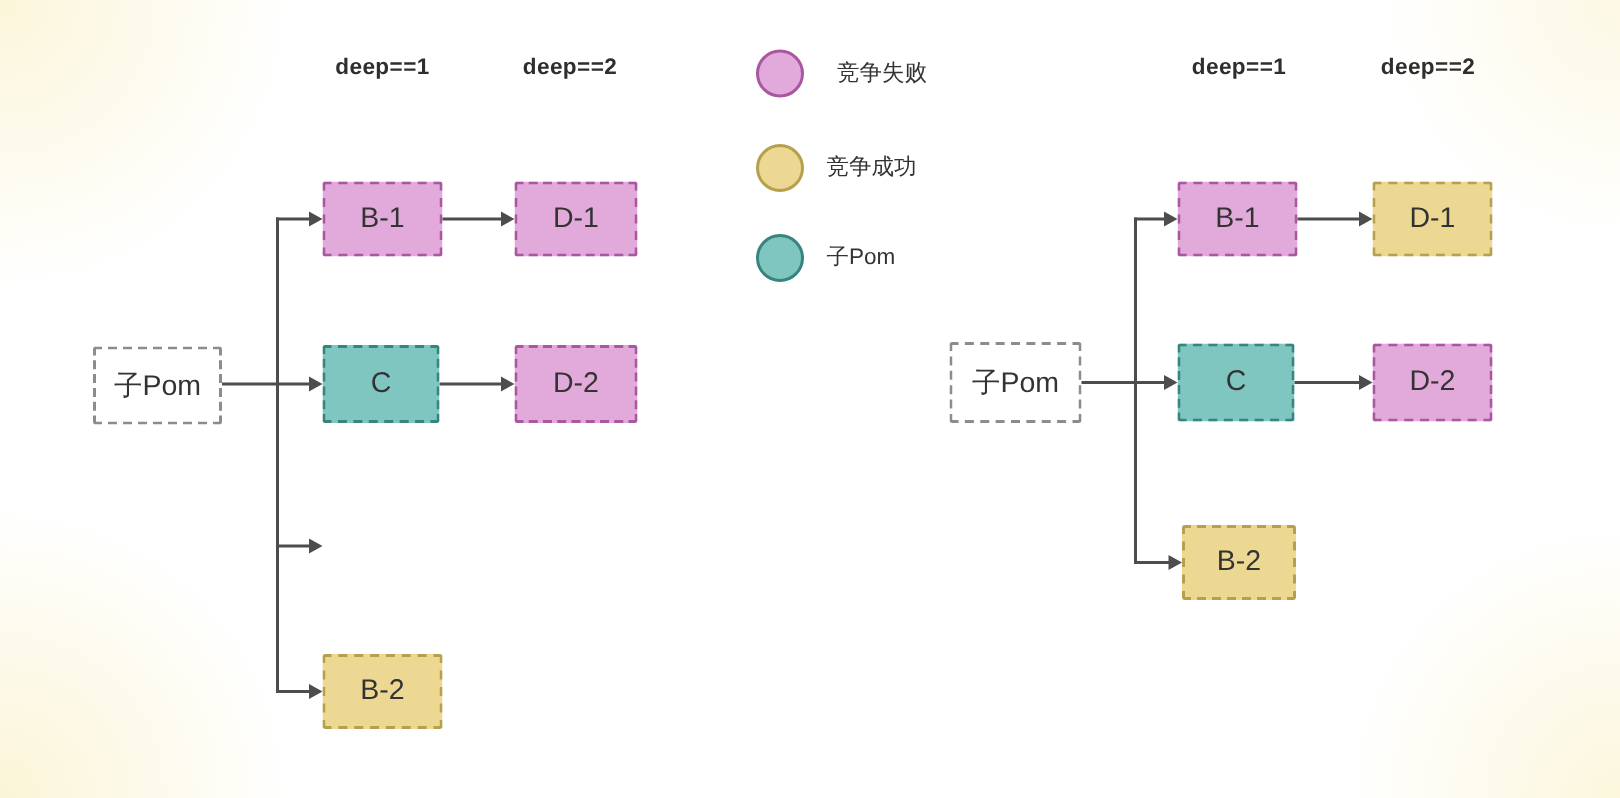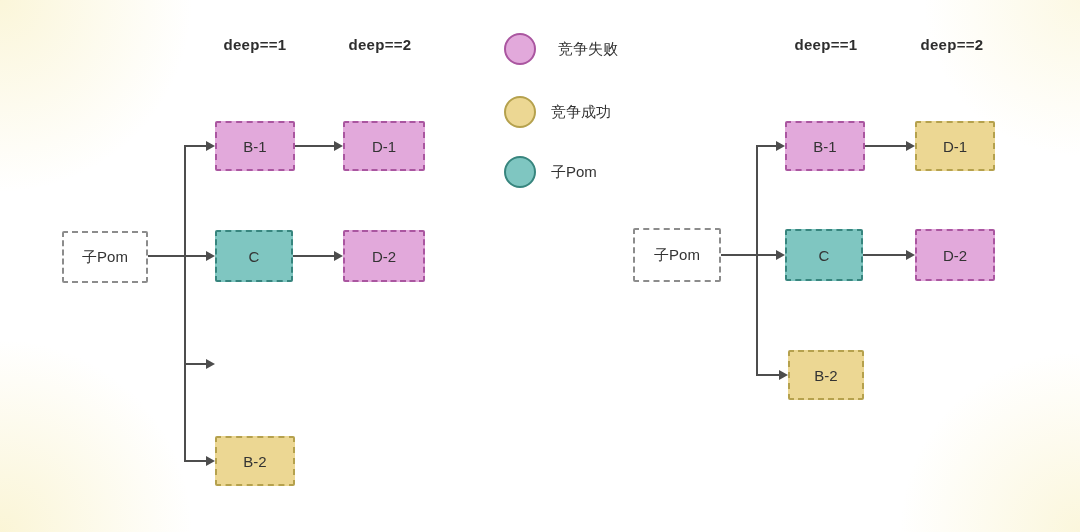--- a/index.html
+++ b/index.html
@@ -10,21 +10,21 @@
     background:
       radial-gradient(circle at 0% 0%,   rgba(240,222,120,.28), transparent 16%),
       radial-gradient(circle at 100% 0%, rgba(240,222,120,.20), transparent 13%),
       radial-gradient(circle at 0% 100%, rgba(240,222,120,.30), transparent 16%),
       radial-gradient(circle at 100% 100%,rgba(240,222,120,.26), transparent 15%),
       #ffffff;
   }
   .col-header { position:absolute; text-align:center; font-weight:bold; font-size:15px; color:#2e2e2e; letter-spacing:.3px; }
   .node {
     position:absolute; display:flex; align-items:center; justify-content:center;
-    font-size:15px; color:#333; border:2px dashed #999; border-radius:2px; background:#fff;
+    font-size:19px; color:#333; border:2px dashed #999; border-radius:2px; background:#fff;
   }
   .node.root { border-color:#8c8c8c; background:#ffffff;text-align:center; }
   .hline { position:absolute; height:2px; background:#4d4d4d; }
   .vline { position:absolute; width:2px; background:#4d4d4d; }
   .arrow-r {
     position:absolute; width:0; height:0;
     border-top:5px solid transparent; border-bottom:5px solid transparent;
     border-left:9px solid #4d4d4d;
   }
   .legend-dot { position:absolute; width:32px; height:32px; border-radius:50%; border:2px solid #999; }

